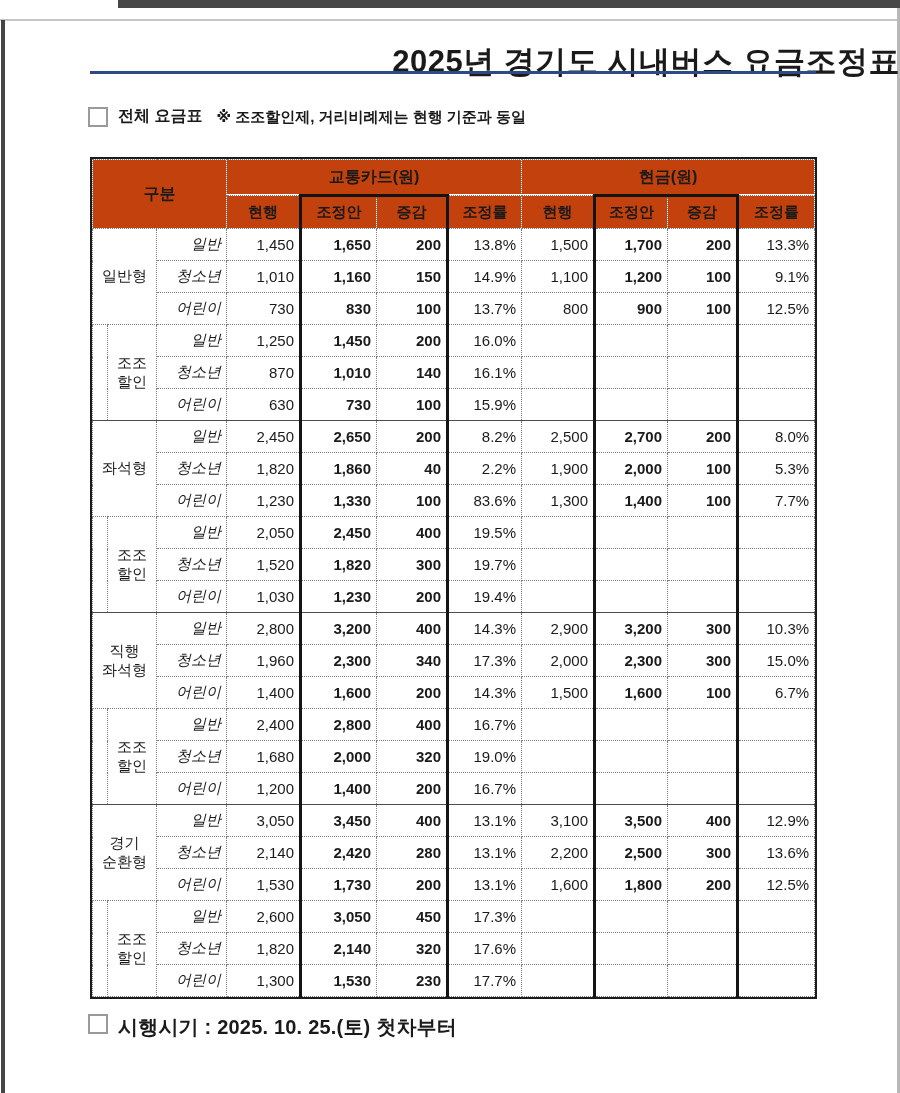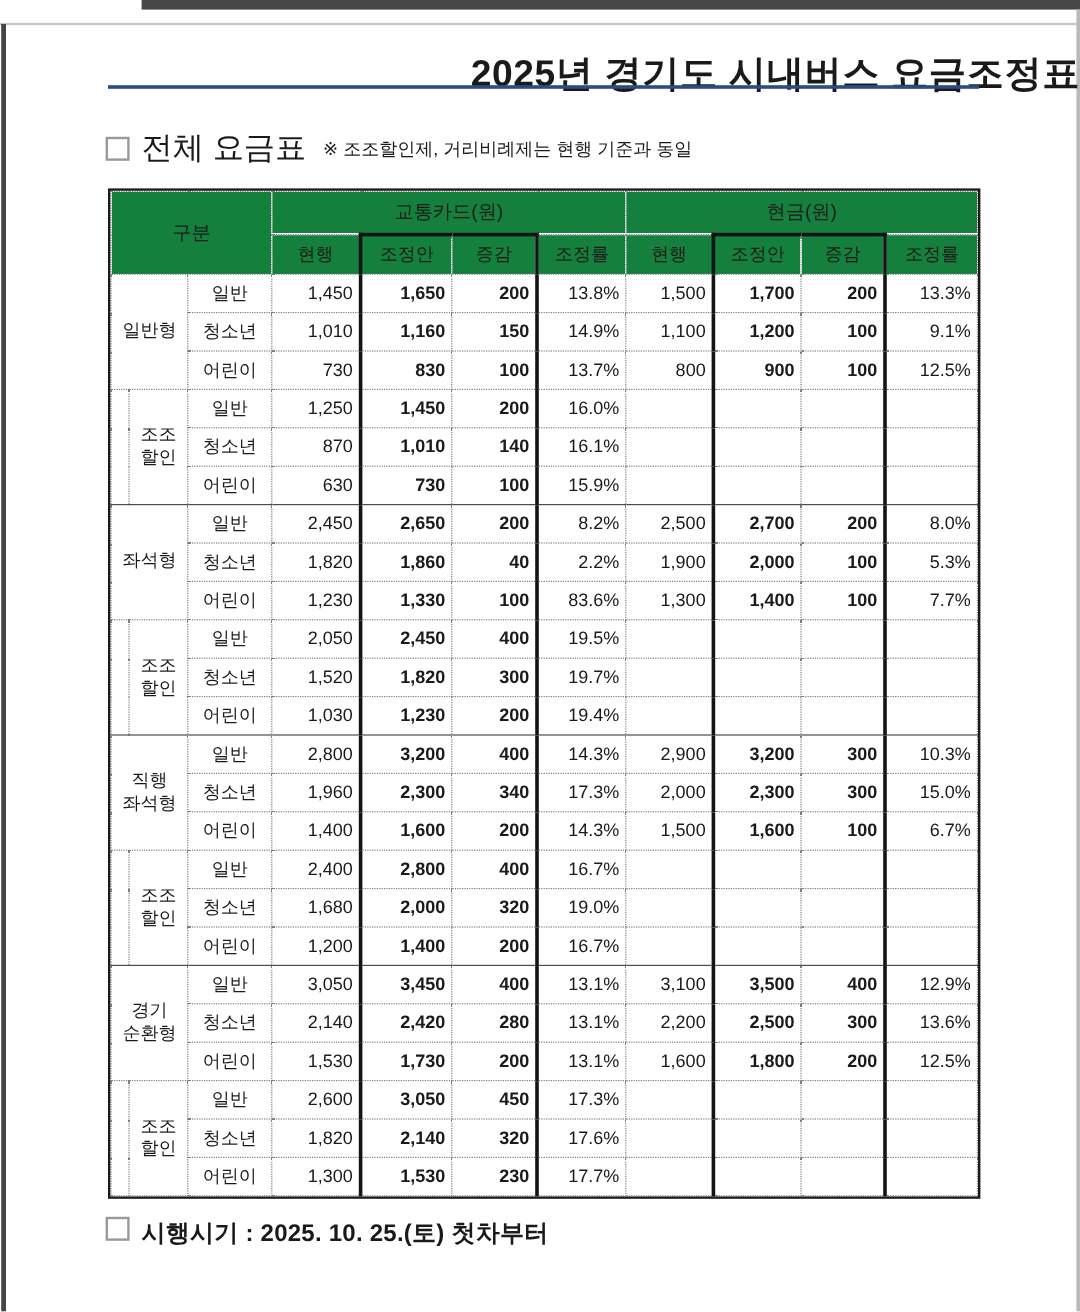--- a/index.html
+++ b/index.html
@@ -13,39 +13,39 @@
   .edge-left{position:absolute;top:20px;left:1px;width:4px;height:1073px;background:#454545;}
   .edge-right{position:absolute;top:8px;right:0;width:3px;height:1085px;background:#b9b9b9;}
 
   .doc-title{position:absolute;top:20px;left:0;width:900px;text-align:right;
     font-size:31px;font-weight:700;letter-spacing:0.5px;}
   .title-underline{position:absolute;top:71px;left:90px;width:726px;height:3px;background:#2d4a86;}
 
   .section-line{position:absolute;top:106px;left:88px;display:flex;align-items:center;}
   .checkbox{display:inline-block;width:16px;height:16px;border:2px solid #9a9a9a;background:#fff;
     margin-right:10px;flex:0 0 auto;}
-  .section-heading{font-size:26px;font-weight:400;}
-  .section-note{font-size:15px;font-weight:400;margin-left:14px;position:relative;top:1px;}
+  .section-heading{font-size:16px;font-weight:700;}
+  .section-note{font-size:15px;font-weight:700;margin-left:14px;position:relative;top:1px;}
 
   .table-frame{position:absolute;top:157px;left:90px;border:2px solid #1b1b1b;background:#fff;}
   table{border-collapse:collapse;table-layout:fixed;width:722px;}
   col.cA{width:15px}col.cB{width:49px}col.cCat{width:70px}
   col.c1{width:74px}col.c2{width:76px}col.c3{width:71px}col.c4{width:74px}
   col.c5{width:73px}col.c6{width:73px}col.c7{width:70px}col.c8{width:77px}
 
   th,td{border:1px dotted #7d7d7d;padding:0 5px;font-size:15px;overflow:hidden;}
-  thead th{background:#15803d;font-weight:400;text-align:center;}
+  thead th{background:#c2410c;font-weight:700;text-align:center;}
   thead tr.hr1 th{height:34px;font-size:16px;}
   thead tr.hr2 th{height:31px;}
   th.corner{font-size:17px;}
   tbody td{height:31px;background:#fff;}
 
   td.num{text-align:right;padding-right:5px;font-variant-numeric:tabular-nums;}
   td.adj,td.diff{font-weight:700;}
-  td.cat-cell{text-align:center;}
+  td.cat-cell{text-align:right;font-style:italic;}
   td.group-cell{text-align:center;white-space:pre-line;line-height:1.25;padding:12px 2px;}
   td.group-cell.discount{word-break:break-all;}
   td.spacer-cell{padding:0;}
 
   .box-l{border-left:3px solid #141414 !important;}
   .box-r{border-right:3px solid #141414 !important;}
   .box-t{border-top:3px solid #141414 !important;margin-left:44px;}
   tr.group-start td{border-top:1px solid #4c4c4c;}
 
   .effective-line{position:absolute;top:1014px;left:88px;display:flex;}

